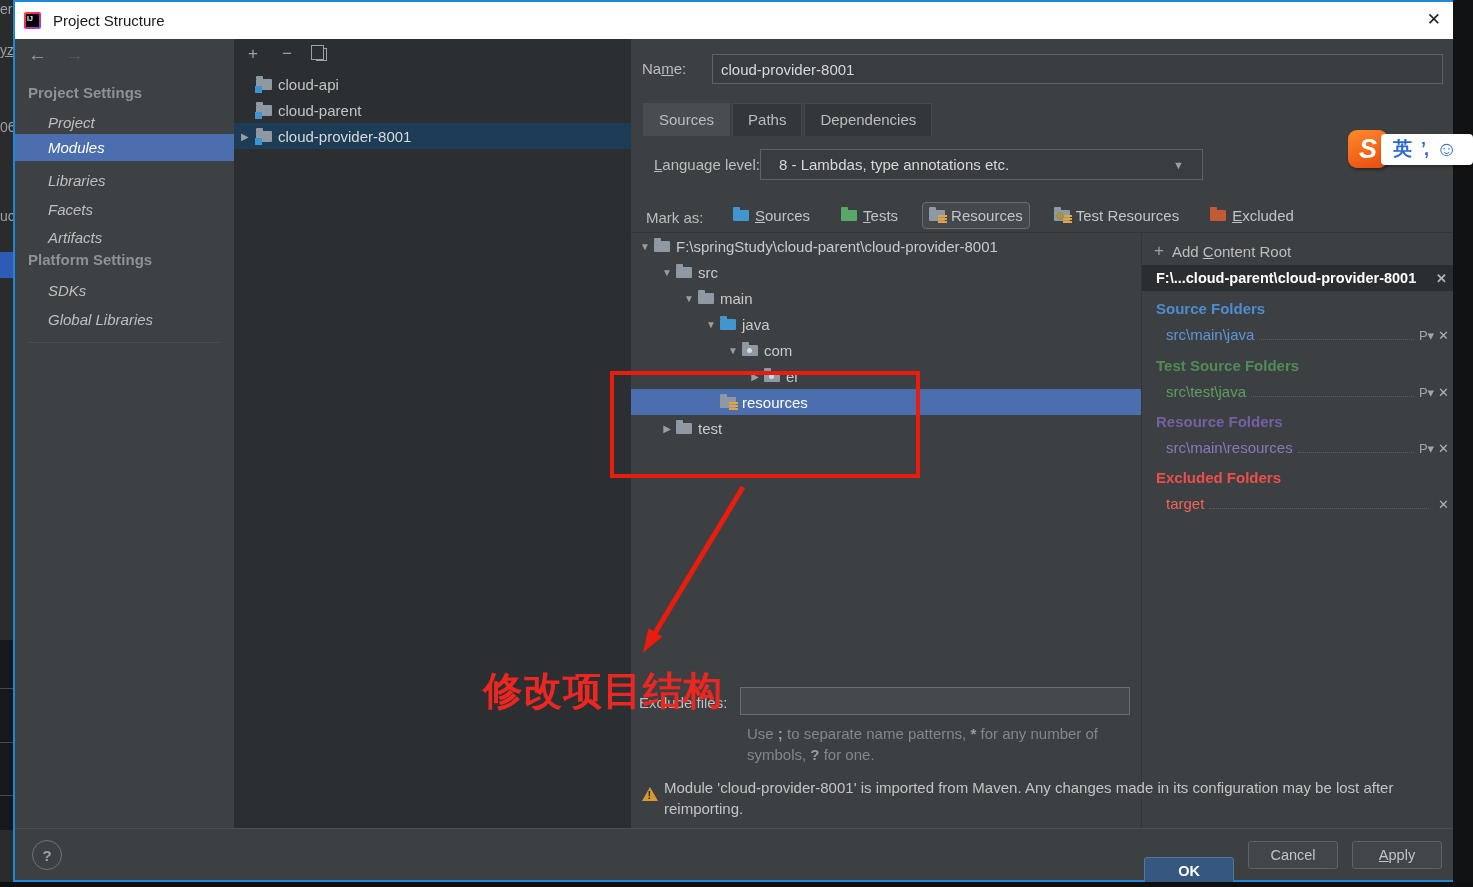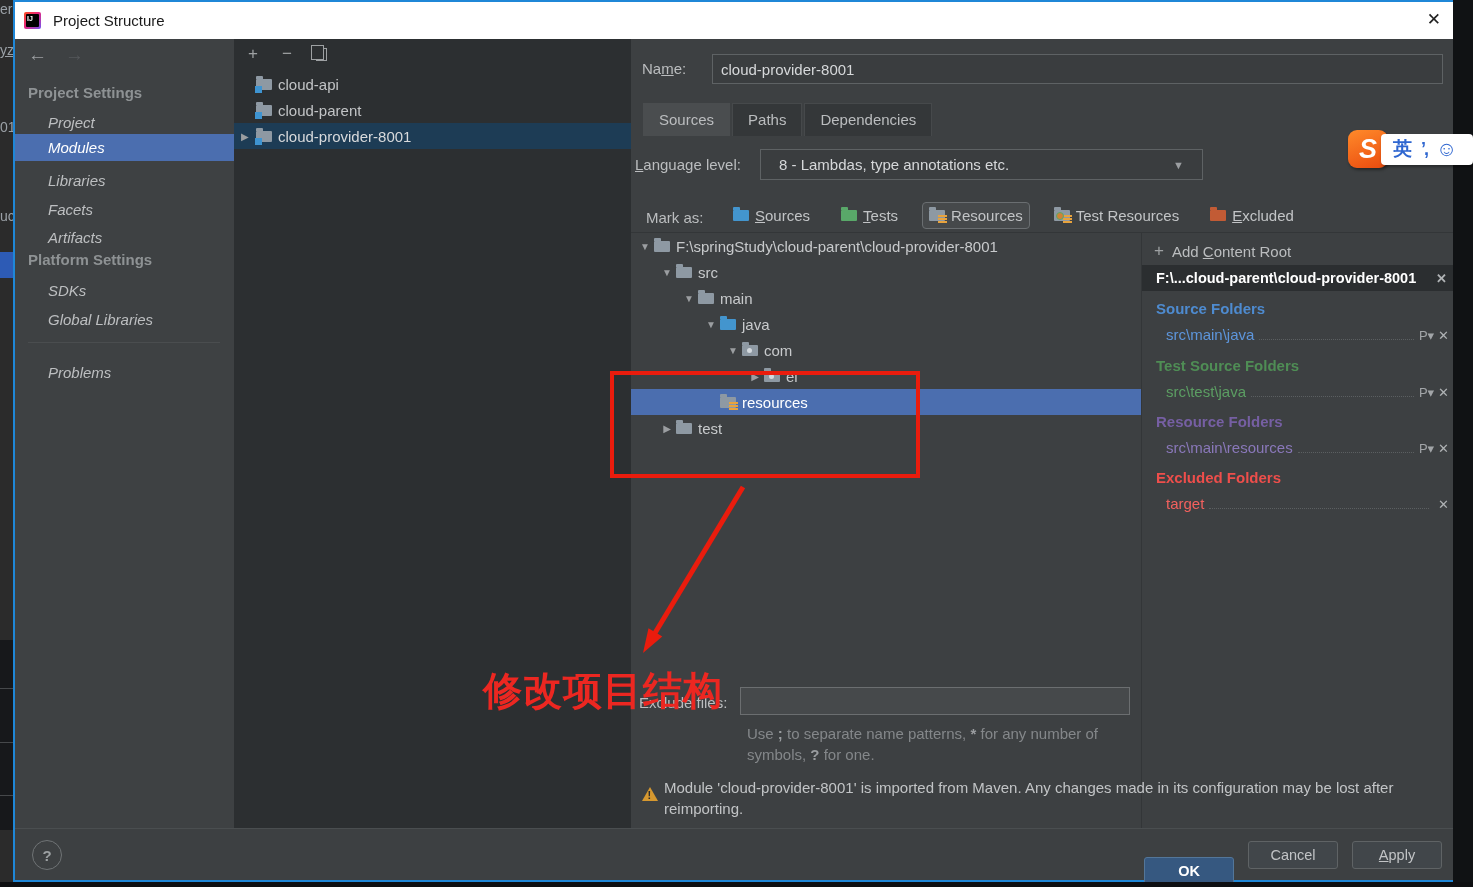--- a/index.html
+++ b/index.html
@@ -61,21 +61,21 @@
   
   .content { position:absolute; left:616px; top:0; right:0; height:100%; background:#3d4042; }
   .lbl { color:#bbbdbf; }
   .mn { text-decoration:underline; }
   .name-label { position:absolute; left:11px; top:21px; }
   .inputbox { position:absolute; background:#3a3d3f; border:1px solid #5e6264; color:#d6d8da; font-size:15px; font-family:"Liberation Sans",sans-serif; padding:0 8px; }
   .name-input { left:81px; right:10px; top:15px; height:30px; }
   .tabs { position:absolute; left:12px; top:64px; display:flex; align-items:flex-end; }
   .tab { padding:7px 15px 8px; color:#bbbdbf; background:#343739; border:1px solid #46494b; border-bottom:none; margin-right:2px; cursor:pointer; }
   .tab.active { background:#4a4d4f; border-color:#4a4d4f; }
-  .lang-label { position:absolute; left:4px; top:117px; }
+  .lang-label { position:absolute; left:23px; top:117px; }
   .select { position:absolute; left:129px; top:110px; width:443px; height:31px; background:#3a3d3f; border:1px solid #5e6264; display:flex; align-items:center; padding:0 18px; color:#d6d8da; cursor:pointer; }
   .select .arr { margin-left:auto; color:#9b9ea1; font-size:11px; }
   .markas-label { position:absolute; left:15px; top:170px; }
   .markas { position:absolute; left:95px; top:160px; height:32px; display:flex; align-items:center; gap:17px; }
   .mark-btn { display:flex; align-items:center; gap:6px; color:#c2c4c6; cursor:pointer; padding:4px 6px; border:1px solid rgba(0,0,0,0); }
   .mark-btn.sel { border:1px solid #6a6e71; border-radius:4px; background:#46494b; }
   .hsep { position:absolute; left:0; right:0; top:193px; height:1px; background:#333638; }
   .vsep { position:absolute; left:510px; top:193px; bottom:0; width:1px; background:#333638; }
 
   
@@ -129,21 +129,21 @@
   .anno-text { position:absolute; left:483px; top:664px; font-size:39px; font-weight:bold; color:#ec2721; z-index:50; letter-spacing:1px; pointer-events:none; }
 
   .below-dialog { position:absolute; left:0; top:882px; width:1473px; height:5px; background:#0e0f11; }
 </style>
 </head>
 <body>
 
 <div id="bg-strip">
   <span class="frag" style="top:1px">er</span>
   <span class="frag" style="top:42px;text-decoration:underline">yz</span>
-  <span class="frag" style="top:119px">01</span>
+  <span class="frag" style="top:119px">06</span>
   <span class="frag" style="top:208px">uc</span>
   <div class="blue-row"></div>
   <div class="dark-block">
     <div class="hline" style="top:48px"></div>
       <div class="hline" style="top:102px"></div>
       <div class="hline" style="top:155px"></div>
   </div>
 </div>
 
 <div id="dialog">
@@ -163,21 +163,20 @@
       <div class="sb-header" style="top:45px">Project Settings</div>
       <div class="sb-item" style="top:70px">Project</div>
       <div class="sb-item sel" style="top:95px">Modules</div>
       <div class="sb-item" style="top:128px">Libraries</div>
       <div class="sb-item" style="top:157px">Facets</div>
       <div class="sb-item" style="top:185px">Artifacts</div>
       <div class="sb-header" style="top:212px">Platform Settings</div>
       <div class="sb-item" style="top:238px">SDKs</div>
       <div class="sb-item" style="top:267px">Global Libraries</div>
       <div class="sb-div" style="top:303px"></div>
-      <div class="sb-item" style="top:320px">Problems</div>
     </div>
 
     <div class="modpane">
       <div class="mp-toolbar">
         <span class="tb-btn">+</span>
         <span class="tb-btn">−</span>
         <span class="tb-btn">
             <span class="copy-ic"></span>
           </span>
       </div>

